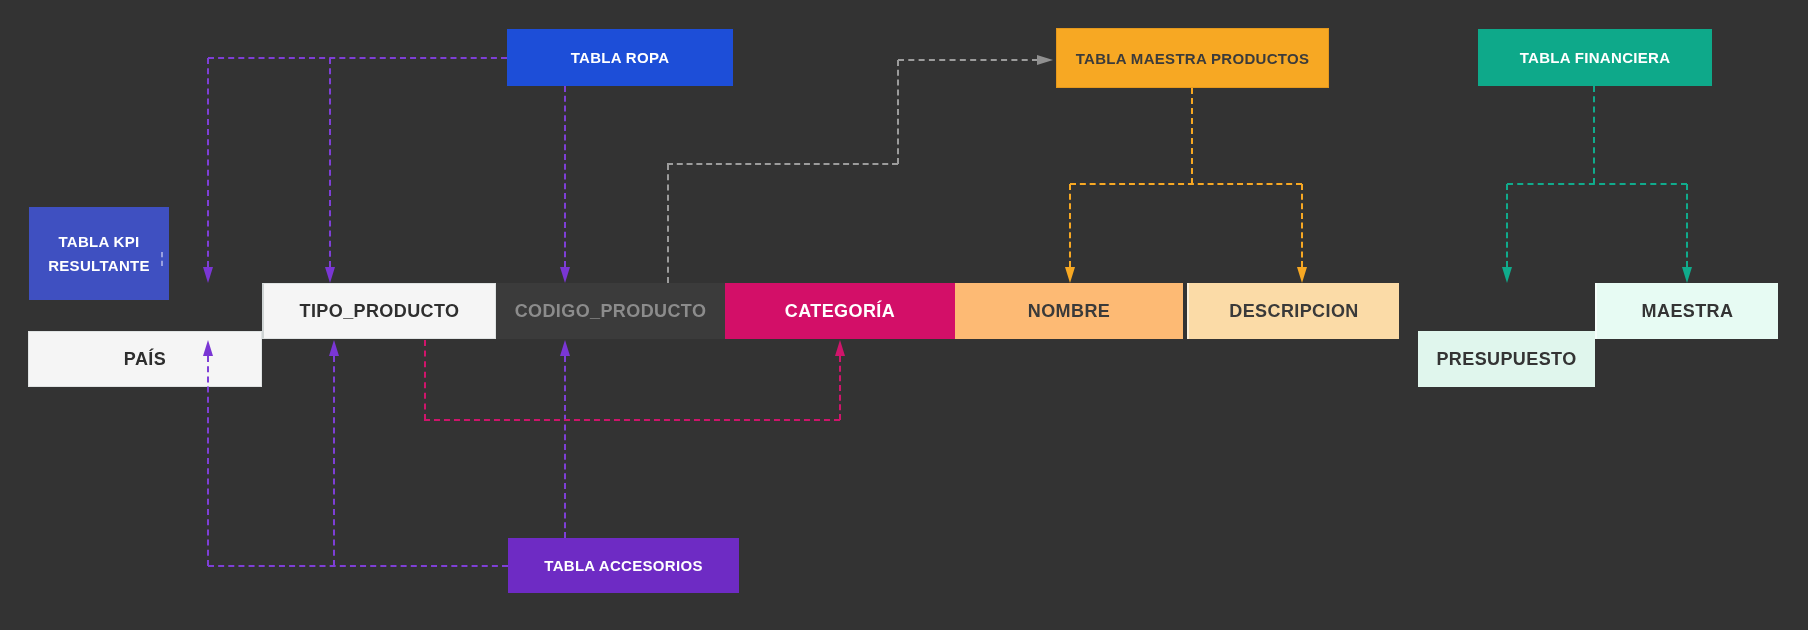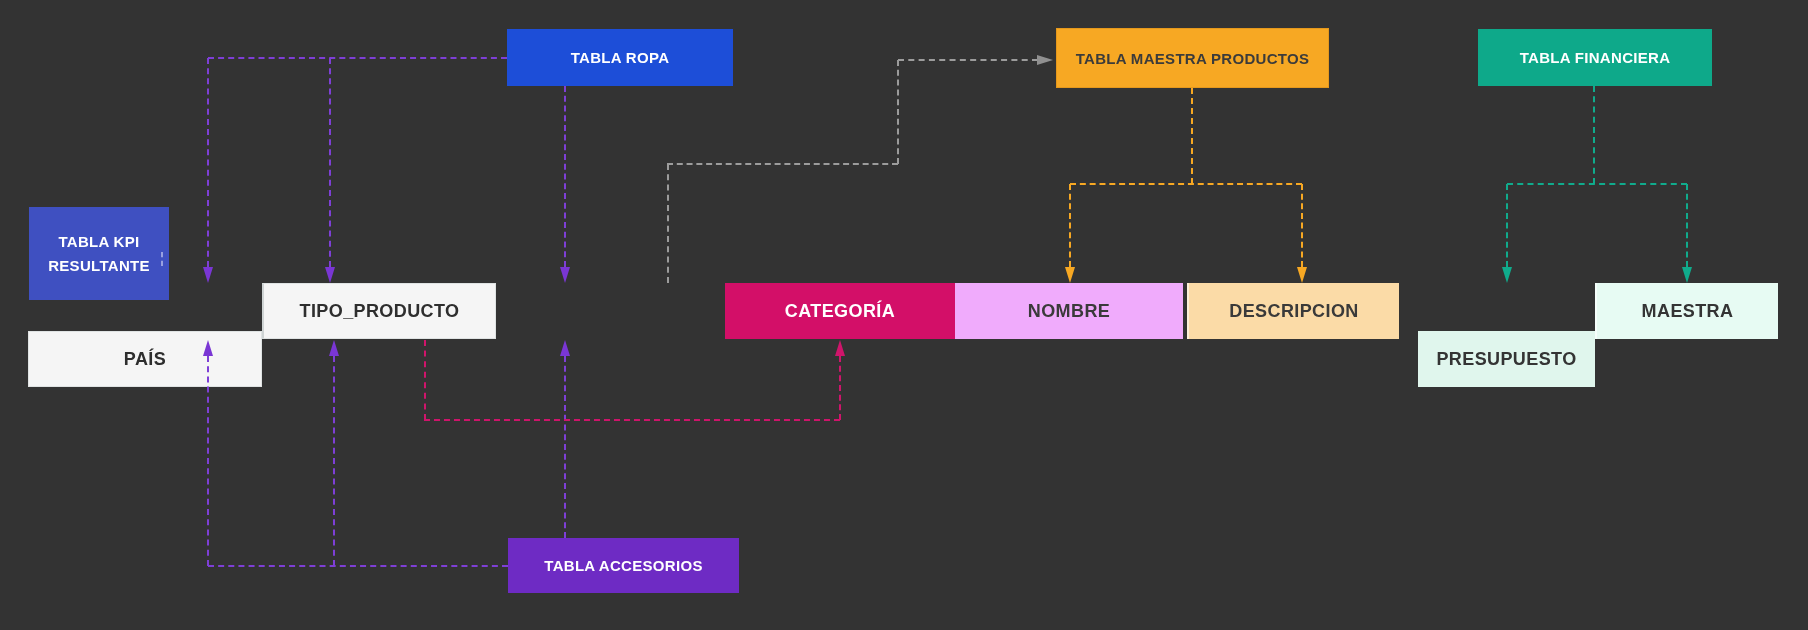--- a/index.html
+++ b/index.html
@@ -26,21 +26,21 @@
   .field{
     position:absolute;top:283px;height:56px;
     display:flex;align-items:center;justify-content:center;
     font-weight:bold;font-size:18px;letter-spacing:.4px;
     box-sizing:border-box;
   }
   .f-pais       {left:28px;  width:234px;background:#f5f5f5;color:#2e2e2e;border:1px solid #dfe3e3;margin-top:48px;}
   .f-tipo       {left:262px; width:234px;background:#f5f5f5;color:#2e2e2e;border:1px solid #dfe3e3;border-left:2px solid #cfd4d4;}
   .f-codigo     {left:496px; width:229px;background:#3b3b3b;color:#8c8c8c;}
   .f-categoria  {left:725px; width:230px;background:#d30f68;color:#ffffff;}
-  .f-nombre     {left:955px; width:228px;background:#f0abfc;color:#3a3a3a;}
+  .f-nombre     {left:955px; width:228px;background:#fdba74;color:#3a3a3a;}
   .f-descripcion{left:1187px;width:212px;background:#fbdba7;color:#3a3a3a;border-left:2px solid #fdf0d8;}
   .f-presupuesto{left:1418px;width:177px;background:#e0f6ed;color:#343434;margin-top:48px;}
   .f-forecast   {left:1595px;width:183px;background:#e7fbf3;color:#343434;border-left:2px solid #f7fffc;}
   
   .ln{position:absolute;}
   .lh{border-top:2px dashed;}
   .lv{border-left:2px dashed;}
   .c-purple{border-color:#7e3fd6;}
   .c-orange{border-color:#f7a823;}
   .c-teal  {border-color:#10ab8c;}
@@ -77,20 +77,23 @@
   </div>
   <div class="tbox tbox-accesorios">
     <span>TABLA ACCESORIOS</span>
   </div>
 
   <div class="field f-pais">
     <span>PAÍS</span>
   </div>
   <div class="field f-tipo">
     <span>TIPO_PRODUCTO</span>
+  </div>
+  <div class="field f-codigo">
+    <span>CODIGO_PRODUCTO</span>
   </div>
   <div class="field f-categoria">
     <span>CATEGORÍA</span>
   </div>
   <div class="field f-nombre">
     <span>NOMBRE</span>
   </div>
   <div class="field f-descripcion">
     <span>DESCRIPCION</span>
   </div>

